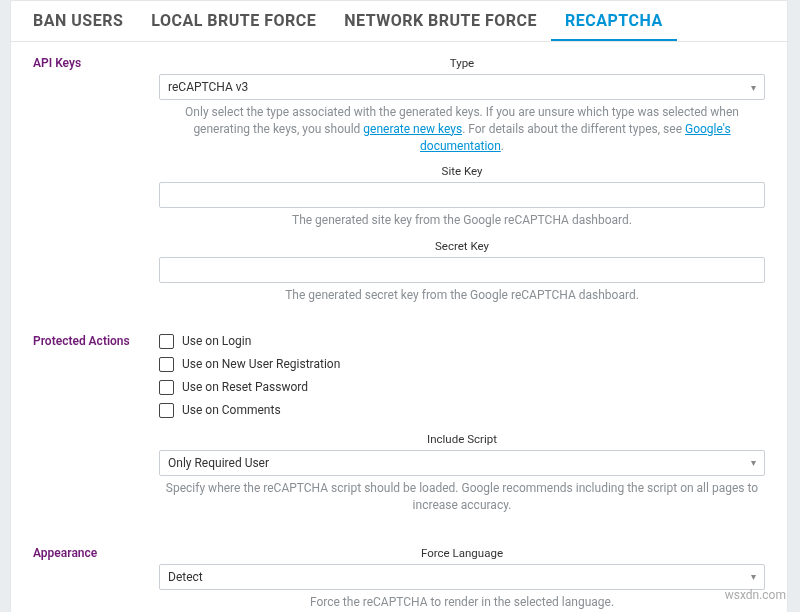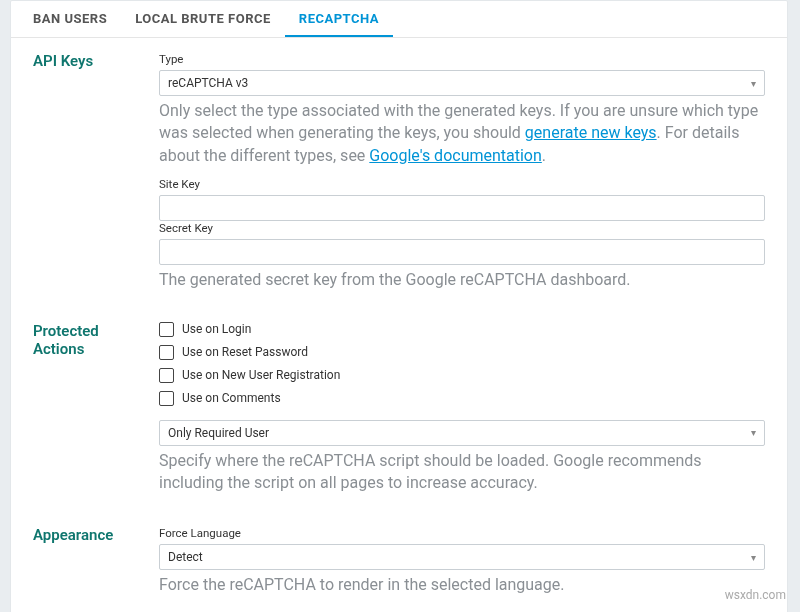--- a/index.html
+++ b/index.html
@@ -19,21 +19,21 @@
     border: 1px solid #e3e7ea;
     border-radius: 2px;
   }
   
   .tabs {
     display: flex;
     border-bottom: 1px solid #e5e5e5;
     padding: 0 8px;
   }
   .tab {
-    font-size: 13px;
+    font-size: 16px;
     font-weight: 700;
     letter-spacing: 0.5px;
     color: #555;
     padding: 10px 14px 9px;
     cursor: pointer;
     border-bottom: 2px solid transparent;
   }
   .tab.active {
     color: #0094d6;
     border-bottom-color: #0094d6;
@@ -41,29 +41,30 @@
 
   .content { padding: 14px 22px 0 22px; }
 
   .row {
     display: grid;
     grid-template-columns: 120px 1fr;
     column-gap: 6px;
     margin-bottom: 26px;
   }
   .section-title {
-    font-size: 15px;
+    font-size: 12px;
     font-weight: 600;
-    color: #0f766e;
+    color: #701a75;
   }
   .fields { }
   .field-label {
     font-size: 11.5px;
     color: #333;
     margin-bottom: 4px;
+    text-align: center;
   }
   .select, .text-input {
     width: 100%;
     border: 1px solid #c9cfd4;
     border-radius: 2px;
     background: #fff;
     font-size: 12px;
     padding: 5px 8px;
     color: #333;
     position: relative;
@@ -76,24 +77,25 @@
     cursor: pointer;
   }
   .select .chev {
     font-size: 10px;
     color: #888;
   }
   .text-input {
     height: 26px;
   }
   .helper {
-    font-size: 16px;
+    font-size: 12px;
     color: #8a8f94;
     margin: 4px 0 10px 0;
     line-height: 1.4;
+    text-align: center;
   }
   .helper a { color: #0094d6; text-decoration: underline; }
 
   .check-row {
     display: flex;
     align-items: center;
     gap: 8px;
     margin-bottom: 8px;
     cursor: pointer;
   }
@@ -119,67 +121,70 @@
   .group-gap { height: 6px; }
 </style>
 </head>
 <body>
 
 <div class="panel">
 
   <div class="tabs">
     <div class="tab">BAN USERS</div>
     <div class="tab">LOCAL BRUTE FORCE</div>
+    <div class="tab">NETWORK BRUTE FORCE</div>
     <div class="tab active">RECAPTCHA</div>
   </div>
 
   <div class="content">
 
     <div class="row">
       <div class="section-title">API Keys</div>
       <div class="fields">
         <div class="field-label">Type</div>
         <div class="select">
           <span>reCAPTCHA v3</span>
           <span class="chev">▾</span>
         </div>
         <div class="helper">
           <span>Only select the type associated with the generated keys. If you are unsure which type was selected when generating the keys, you should </span><a href="#">generate new keys</a><span>. For details about the different types, see </span><a href="#">Google's documentation</a><span>.</span>
         </div>
 
         <div class="field-label">Site Key</div>
         <input class="text-input" type="text" value="" style="">
+        <div class="helper">The generated site key from the Google reCAPTCHA dashboard.</div>
 
         <div class="field-label">Secret Key</div>
         <input class="text-input" type="text" value="" style="">
         <div class="helper" style="margin-bottom:4px">The generated secret key from the Google reCAPTCHA dashboard.</div>
       </div>
     </div>
 
     <div class="row">
       <div class="section-title">Protected Actions</div>
       <div class="fields">
         <div class="check-row">
           <span class="checkbox"></span>
           <span class="check-label">Use on Login</span>
         </div>
         <div class="check-row">
           <span class="checkbox"></span>
+          <span class="check-label">Use on New User Registration</span>
+        </div>
+        <div class="check-row">
+          <span class="checkbox"></span>
           <span class="check-label">Use on Reset Password</span>
         </div>
         <div class="check-row">
           <span class="checkbox"></span>
-          <span class="check-label">Use on New User Registration</span>
-        </div>
-        <div class="check-row">
-          <span class="checkbox"></span>
           <span class="check-label">Use on Comments</span>
         </div>
 
         <div class="group-gap"></div>
+        <div class="field-label">Include Script</div>
         <div class="select">
           <span>Only Required User</span>
           <span class="chev">▾</span>
         </div>
         <div class="helper" style="margin-bottom:6px">Specify where the reCAPTCHA script should be loaded. Google recommends including the script on all pages to increase accuracy.</div>
       </div>
     </div>
 
     <div class="row">
       <div class="section-title">Appearance</div>

